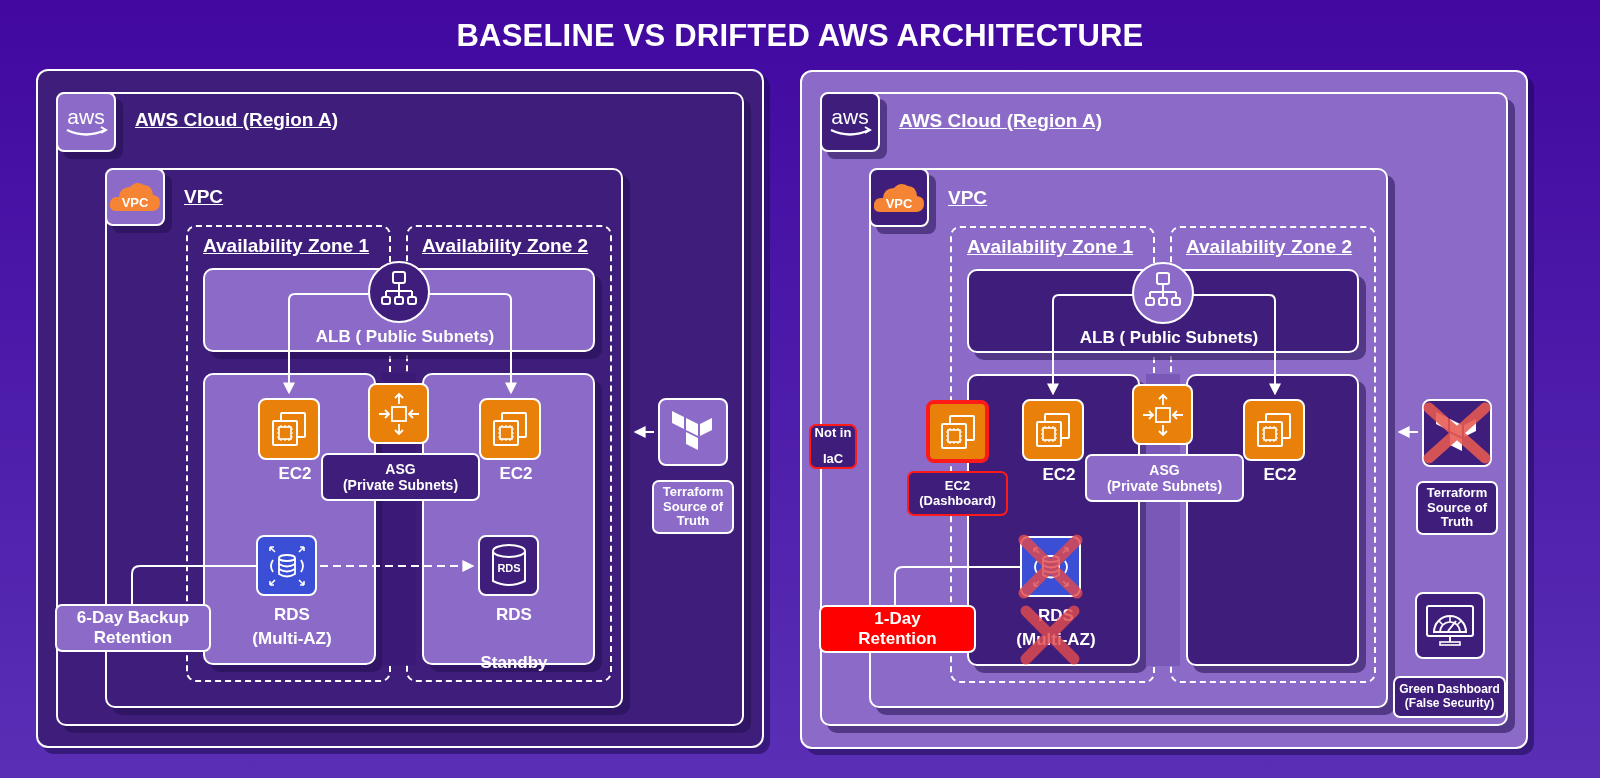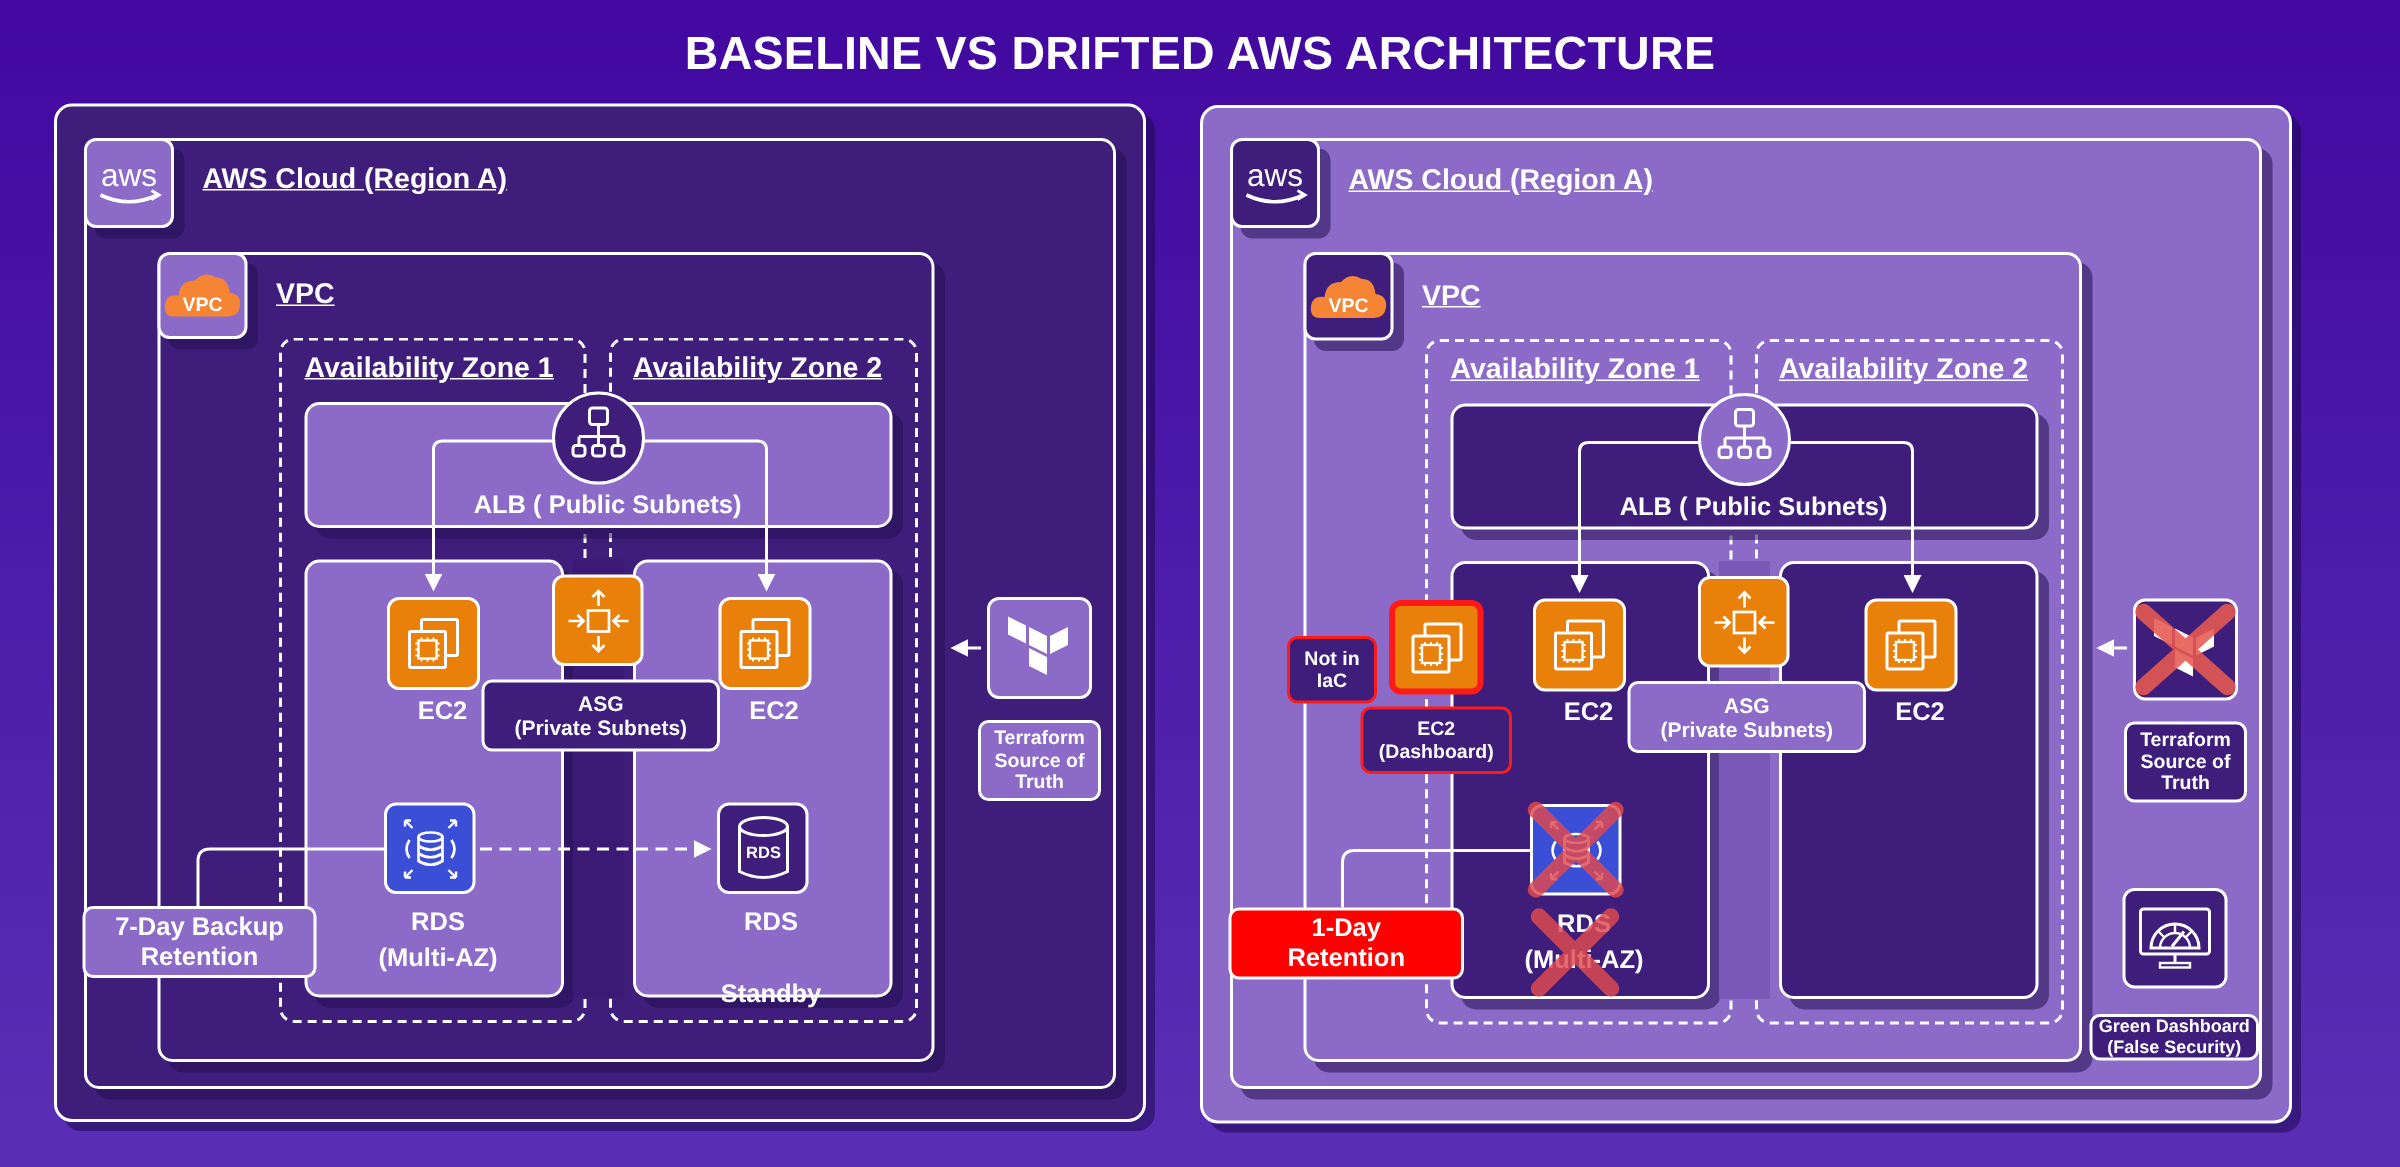--- a/index.html
+++ b/index.html
@@ -107,21 +107,21 @@
   <svg width="40" height="50" viewBox="0 0 40 50">
     <ellipse cx="20" cy="10" rx="16" ry="6" fill="none" stroke="#fff" stroke-width="2"></ellipse>
     <path d="M4 10 V40 Q20 48 36 40 V10" fill="none" stroke="#fff" stroke-width="2"></path>
     <text x="20" y="31" text-anchor="middle" font-family="Liberation Sans, sans-serif" font-size="11" font-weight="700" fill="#fff">RDS</text>
   </svg>
 </div>
 <div class="lbl lbl-md center" style="left:458px;top:605px;width:100px;">RDS</div>
 <div class="lbl lbl-md center" style="left:458px;top:653px;width:100px;">Standby</div>
 
 <div class="tag light" style="left:55px;top:604px;width:156px;height:48px;font-size:17px;">
-  <span>7-Day Backup</span>
+  <span>6-Day Backup</span>
   <span>Retention</span>
 </div>
 
 <div class="icon-tile light" style="left:658px;top:398px;width:70px;height:68px;">
   <svg width="54" height="54" viewBox="0 0 54 54">
       <use href="#tfglyph"></use>
     </svg>
 </div>
 <div class="tag light" style="left:652px;top:480px;width:82px;height:54px;font-size:13px;">
   <span>Terraform</span>
@@ -156,21 +156,21 @@
 <div class="lbl lbl-lg" style="left:1186px;top:236px;">Availability Zone 2</div>
 
 <div class="box dark shadow" style="left:967px;top:269px;width:392px;height:84px;"></div>
 <div class="lbl lbl-md center" style="left:967px;top:328px;width:392px;">ALB ( Public Subnets)</div>
 
 <div class="box dark shadow" style="left:967px;top:374px;width:173px;height:292px;"></div>
 <div class="box dark shadow" style="left:1186px;top:374px;width:173px;height:292px;"></div>
 
 <div class="abs" style="left:1146px;top:374px;width:34px;height:292px;background:#7a58b8;"></div>
 
-<div class="tag dark redtag" style="left:858px;top:424px;width:60px;height:45px;font-size:13px;">
+<div class="tag dark redtag" style="left:809px;top:424px;width:48px;height:45px;font-size:13px;justify-content:space-between;">
   <span>Not in</span>
   <span>IaC</span>
 </div>
 
 <div class="icon-tile orange" style="left:926px;top:400px;width:63px;height:63px;border:4px solid #ff1a1a;">
   <svg width="42" height="42" viewBox="0 0 42 42">
       <use href="#ec2glyph"></use>
     </svg>
 </div>
 <div class="tag dark redtag" style="left:907px;top:471px;width:101px;height:45px;font-size:13px;">
@@ -232,21 +232,21 @@
     <path d="M11 30 A16 16 0 0 1 43 30 Z" fill="none" stroke="#fff" stroke-width="2"></path>
     <path d="M17 30 A10 10 0 0 1 37 30" fill="none" stroke="#fff" stroke-width="1.6"></path>
     <line x1="27" y1="14" x2="27" y2="20" stroke="#fff" stroke-width="1.6"></line>
     <line x1="16" y1="19" x2="20" y2="23" stroke="#fff" stroke-width="1.6"></line>
     <line x1="38" y1="19" x2="34" y2="23" stroke="#fff" stroke-width="1.6"></line>
     <line x1="25" y1="29" x2="33" y2="19" stroke="#fff" stroke-width="2"></line>
     <line x1="27" y1="34" x2="27" y2="40" stroke="#fff" stroke-width="2"></line>
     <rect x="17" y="40" width="20" height="3" fill="none" stroke="#fff" stroke-width="1.6"></rect>
   </svg>
 </div>
-<div class="tag dark" style="left:1393px;top:676px;width:113px;height:31px;font-size:12px;justify-content:center;">
+<div class="tag dark" style="left:1393px;top:676px;width:113px;height:42px;font-size:12px;justify-content:center;">
   <span>Green Dashboard</span>
   <span>(False Security)</span>
 </div>
 
 <svg class="overlay" width="1600" height="778" viewBox="0 0 1600 778">
   <defs>
     <marker id="arr" viewBox="0 0 10 10" refX="8" refY="5" markerWidth="6" markerHeight="6" orient="auto">
       <path d="M0 0 L10 5 L0 10 Z" fill="#fff"></path>
     </marker>
     <g id="ec2glyph">

